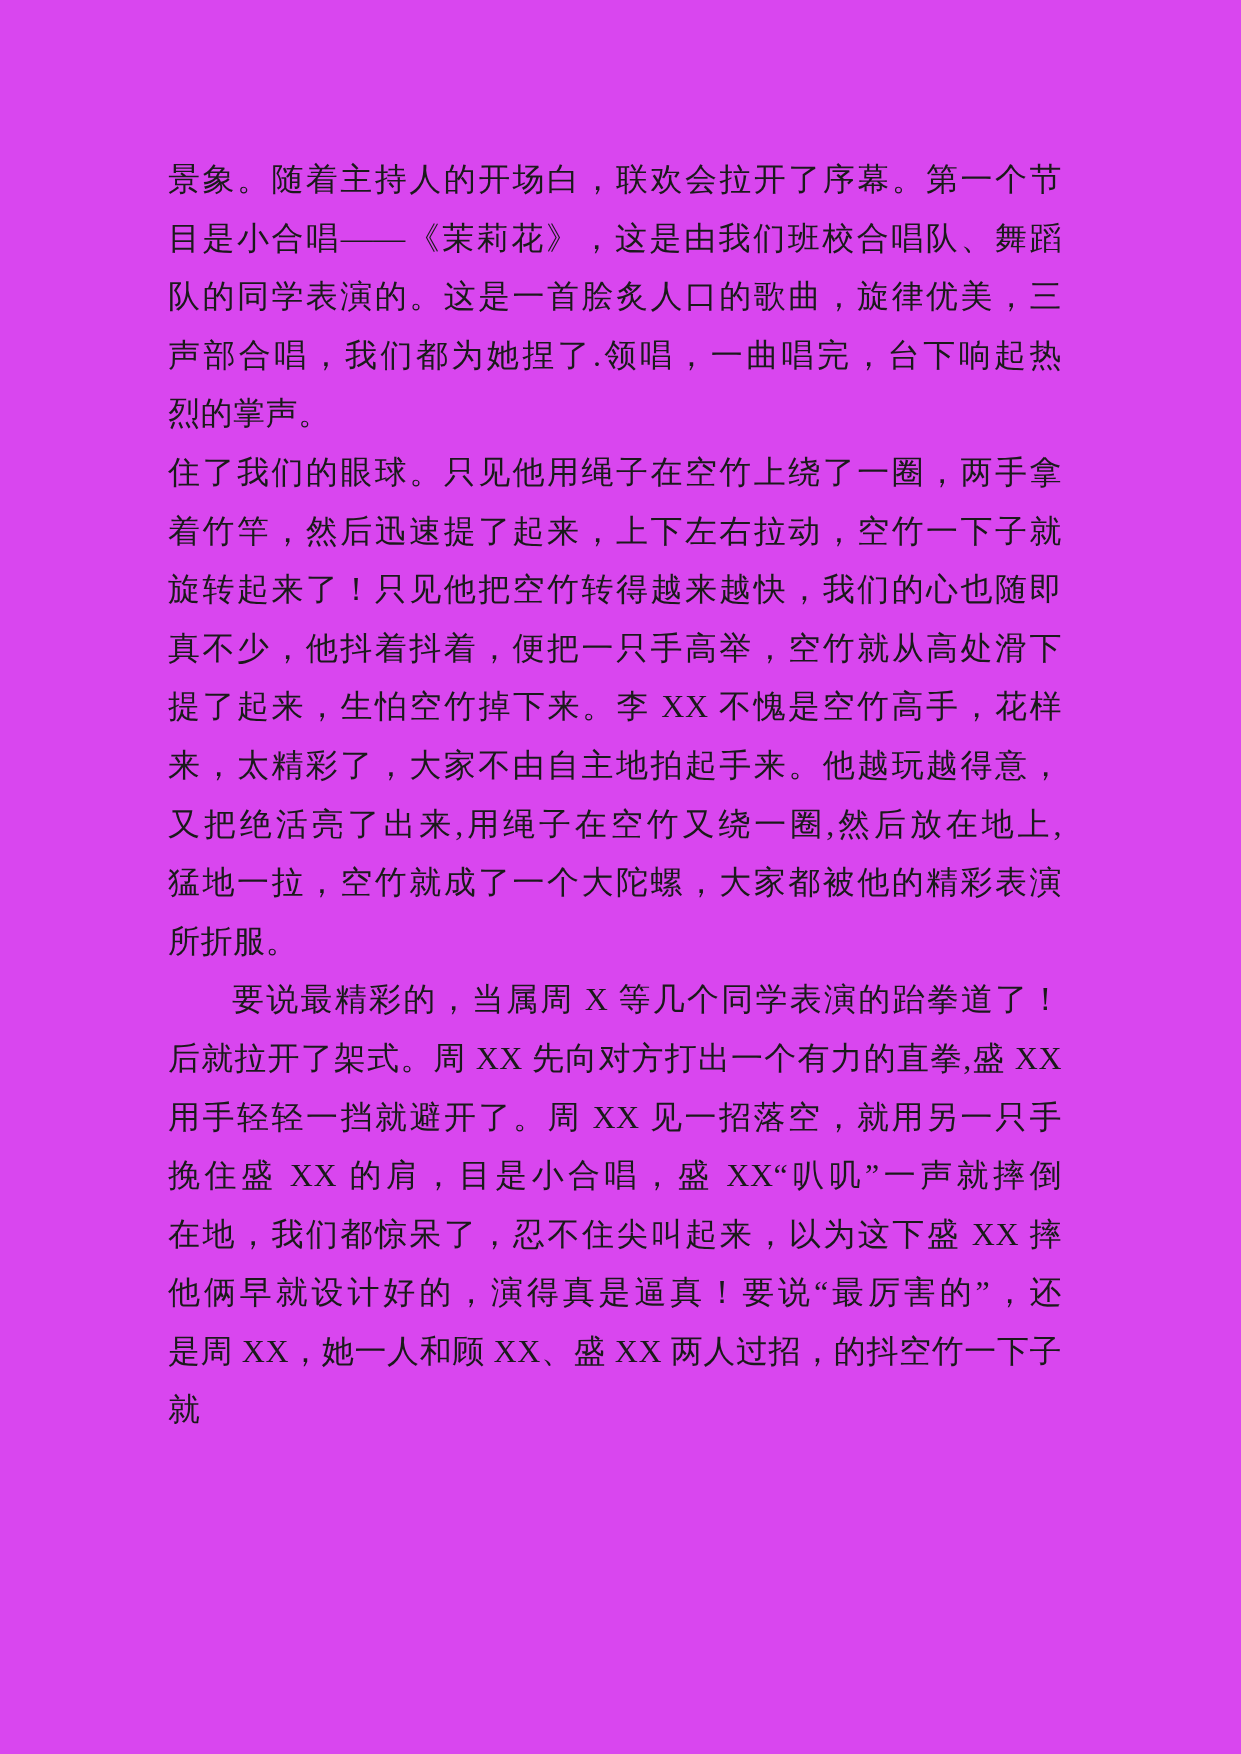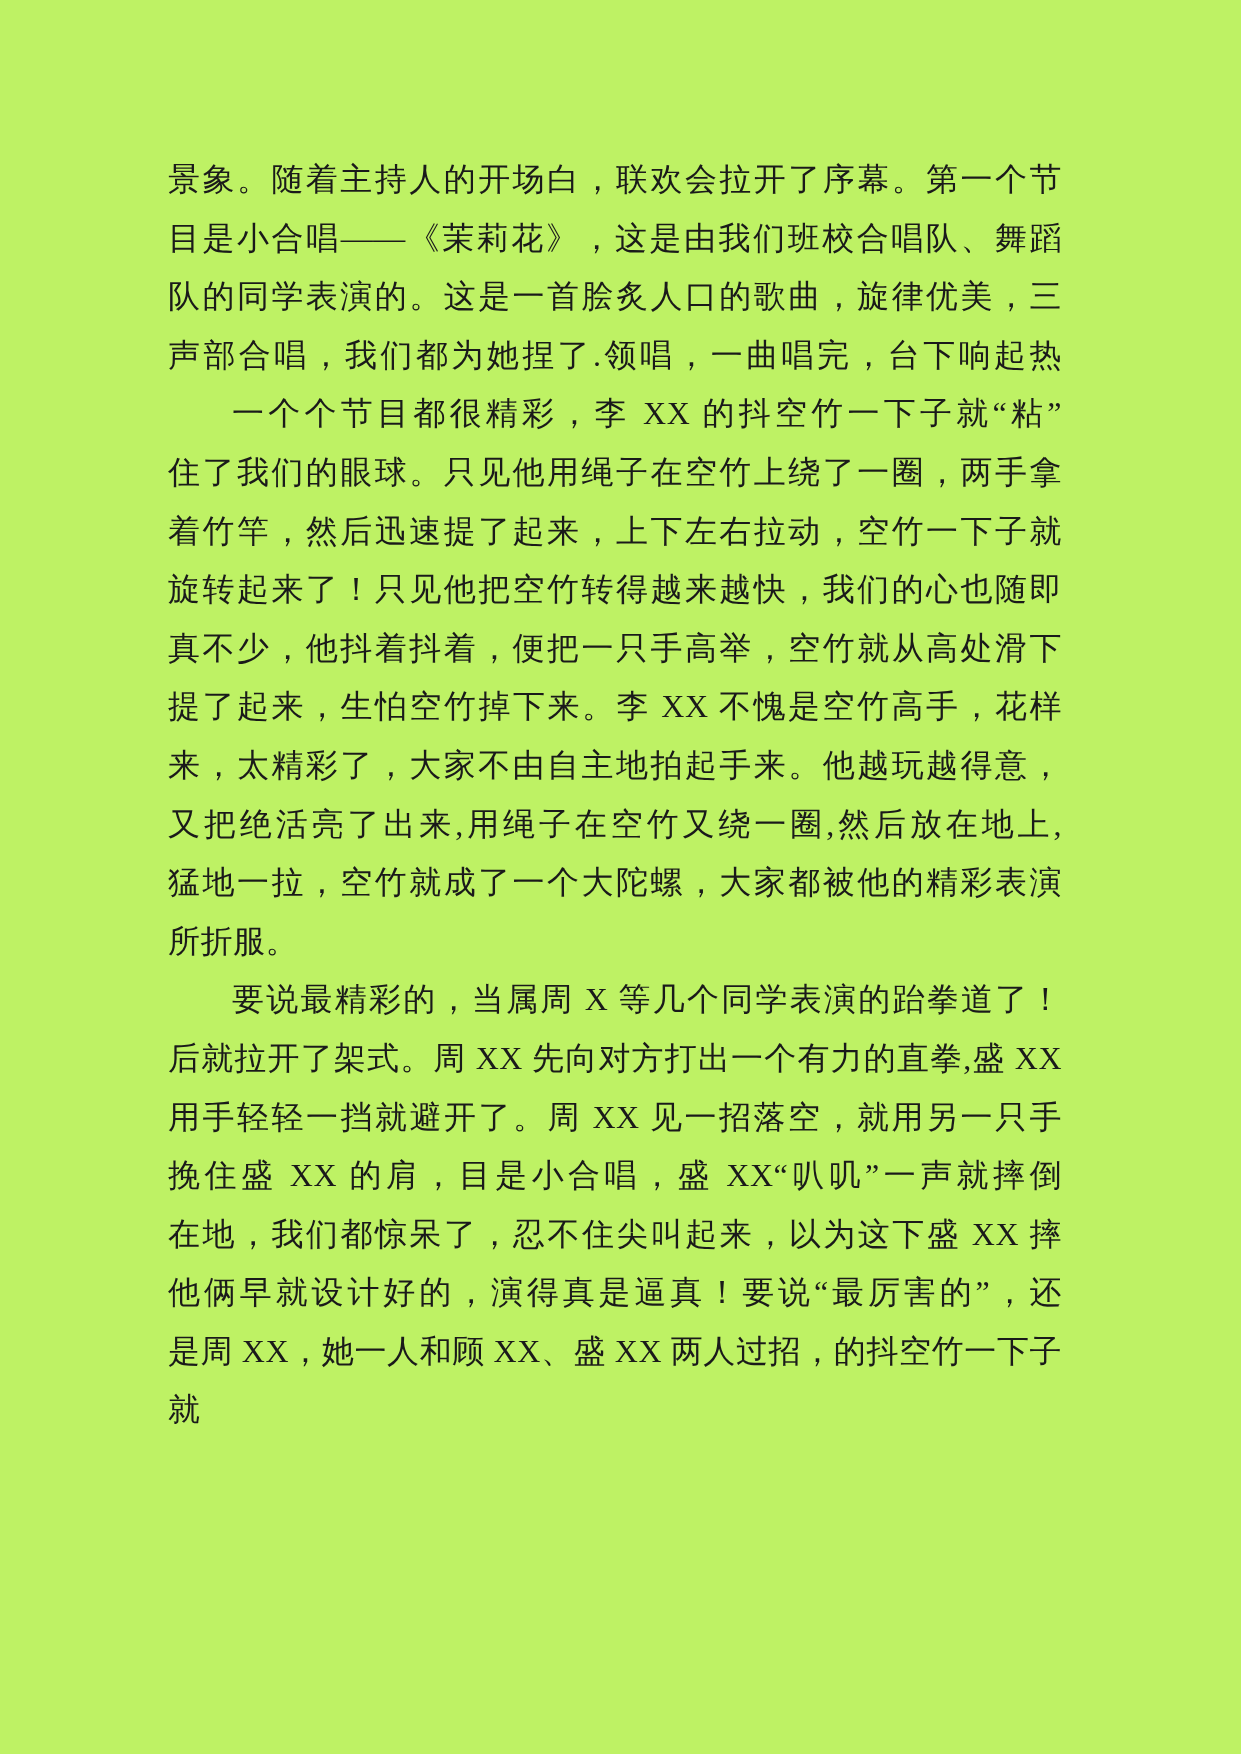--- a/index.html
+++ b/index.html
@@ -42,27 +42,27 @@
   .line.indent {
     padding-left: 64px;
   }
   .line.short {
     text-align-last: left;
   }
 </style>
 </head>
 <body>
 
-<div class="page" style="background: #bef264;">
+<div class="page" style="background: #d946ef;">
   <div class="doc" style="color: rgb(26, 26, 26);">
       <div class="line">景象。随着主持人的开场白，联欢会拉开了序幕。第一个节</div>
       <div class="line">目是小合唱——《茉莉花》，这是由我们班校合唱队、舞蹈</div>
       <div class="line">队的同学表演的。这是一首脍炙人口的歌曲，旋律优美，三</div>
       <div class="line">声部合唱，我们都为她捏了.领唱，一曲唱完，台下响起热</div>
-      <div class="line indent">一个个节目都很精彩，李 XX 的抖空竹一下子就“粘”</div>
+      <div class="line short">烈的掌声。</div>
       <div class="line">住了我们的眼球。只见他用绳子在空竹上绕了一圈，两手拿</div>
       <div class="line">着竹竿，然后迅速提了起来，上下左右拉动，空竹一下子就</div>
       <div class="line">旋转起来了！只见他把空竹转得越来越快，我们的心也随即</div>
       <div class="line">真不少，他抖着抖着，便把一只手高举，空竹就从高处滑下</div>
       <div class="line">提了起来，生怕空竹掉下来。李 XX 不愧是空竹高手，花样</div>
       <div class="line">来，太精彩了，大家不由自主地拍起手来。他越玩越得意，</div>
       <div class="line">又把绝活亮了出来,用绳子在空竹又绕一圈,然后放在地上,</div>
       <div class="line">猛地一拉，空竹就成了一个大陀螺，大家都被他的精彩表演</div>
       <div class="line short">所折服。</div>
       <div class="line indent">要说最精彩的，当属周 X 等几个同学表演的跆拳道了！</div>

